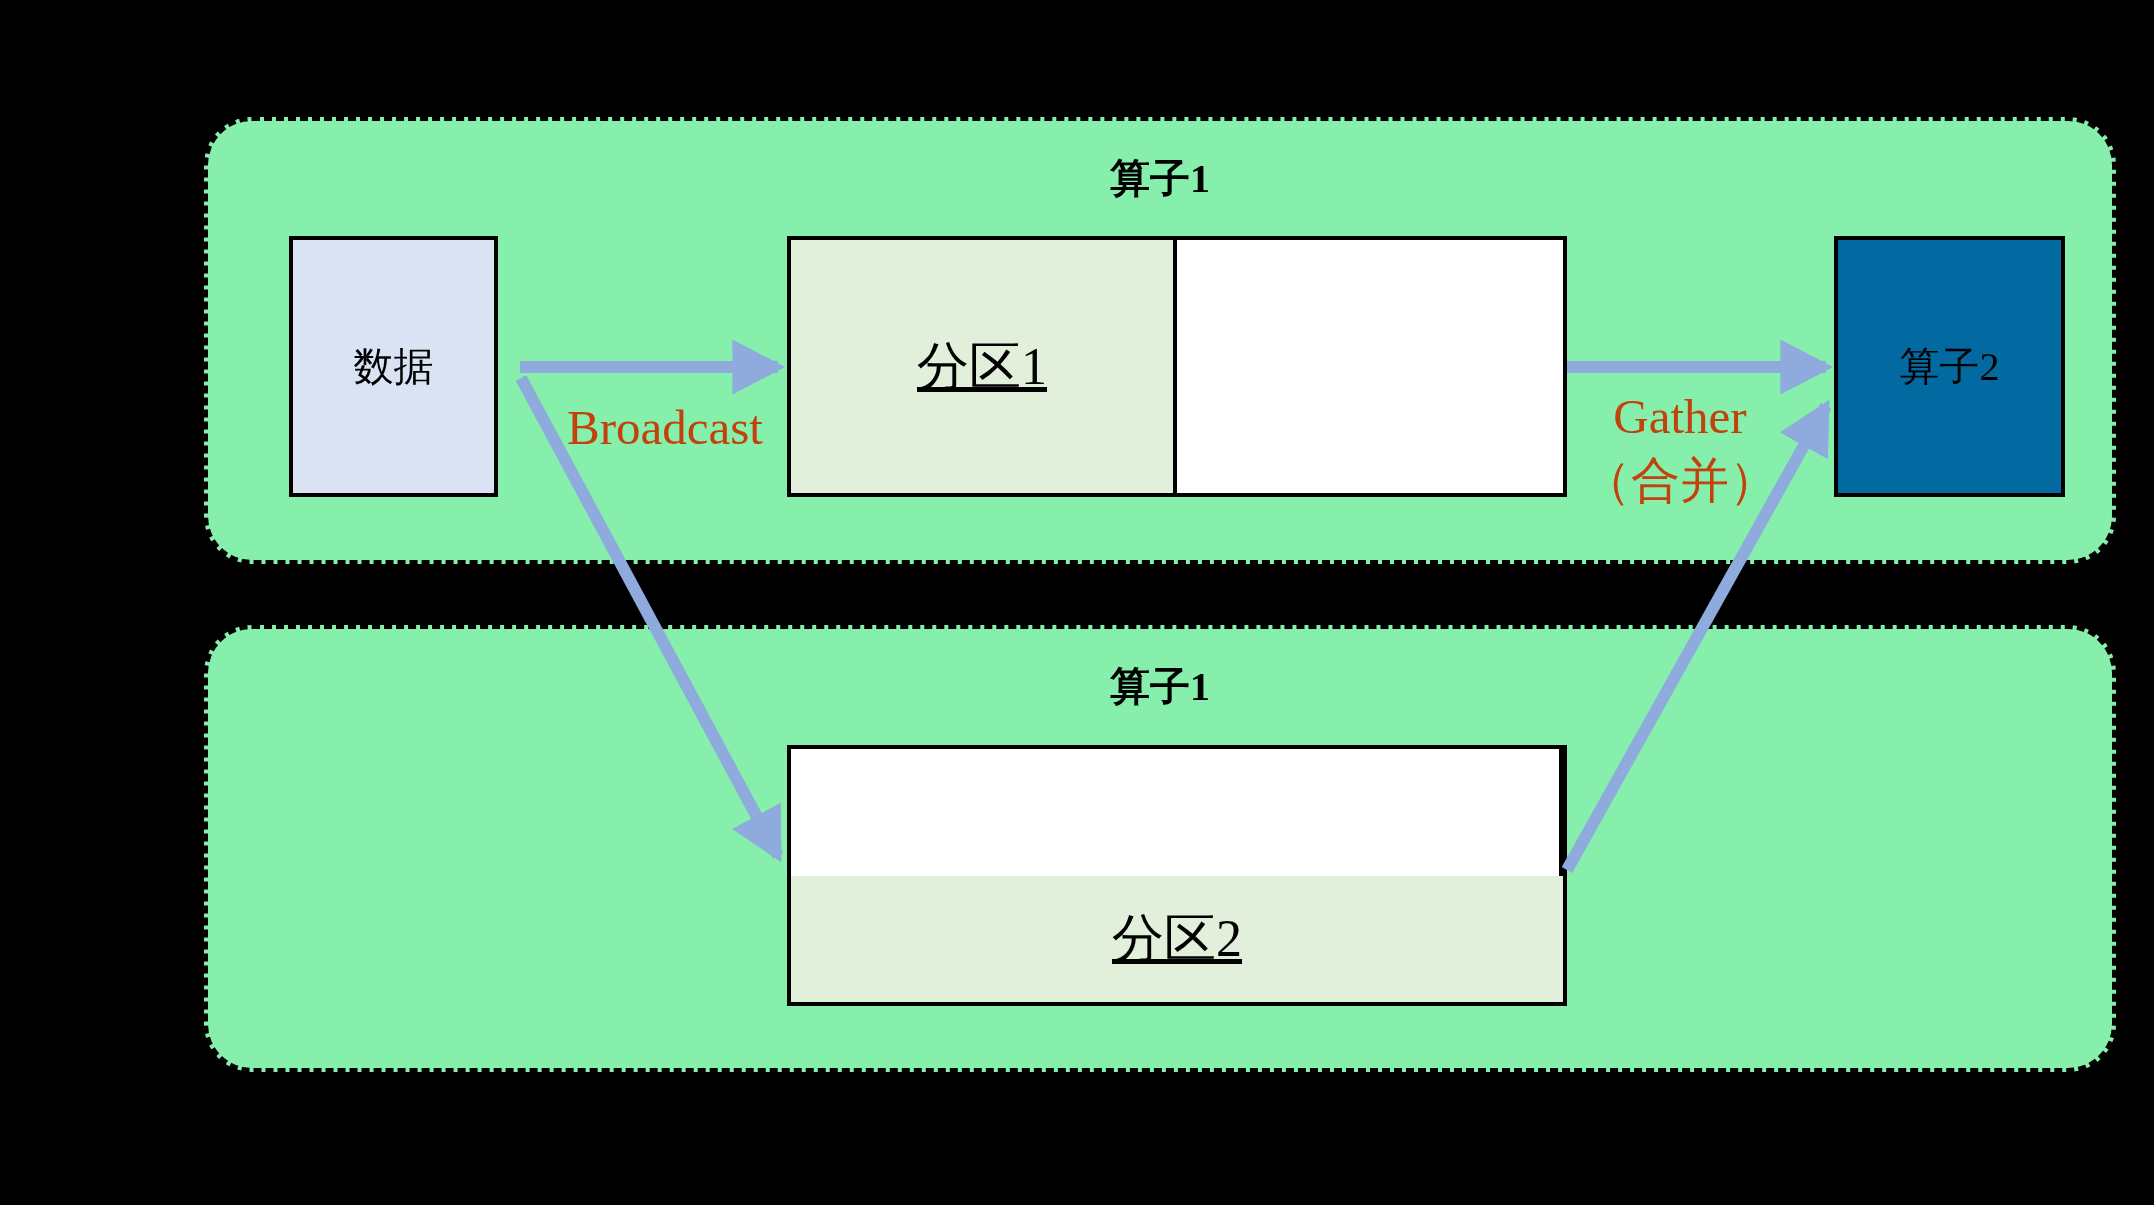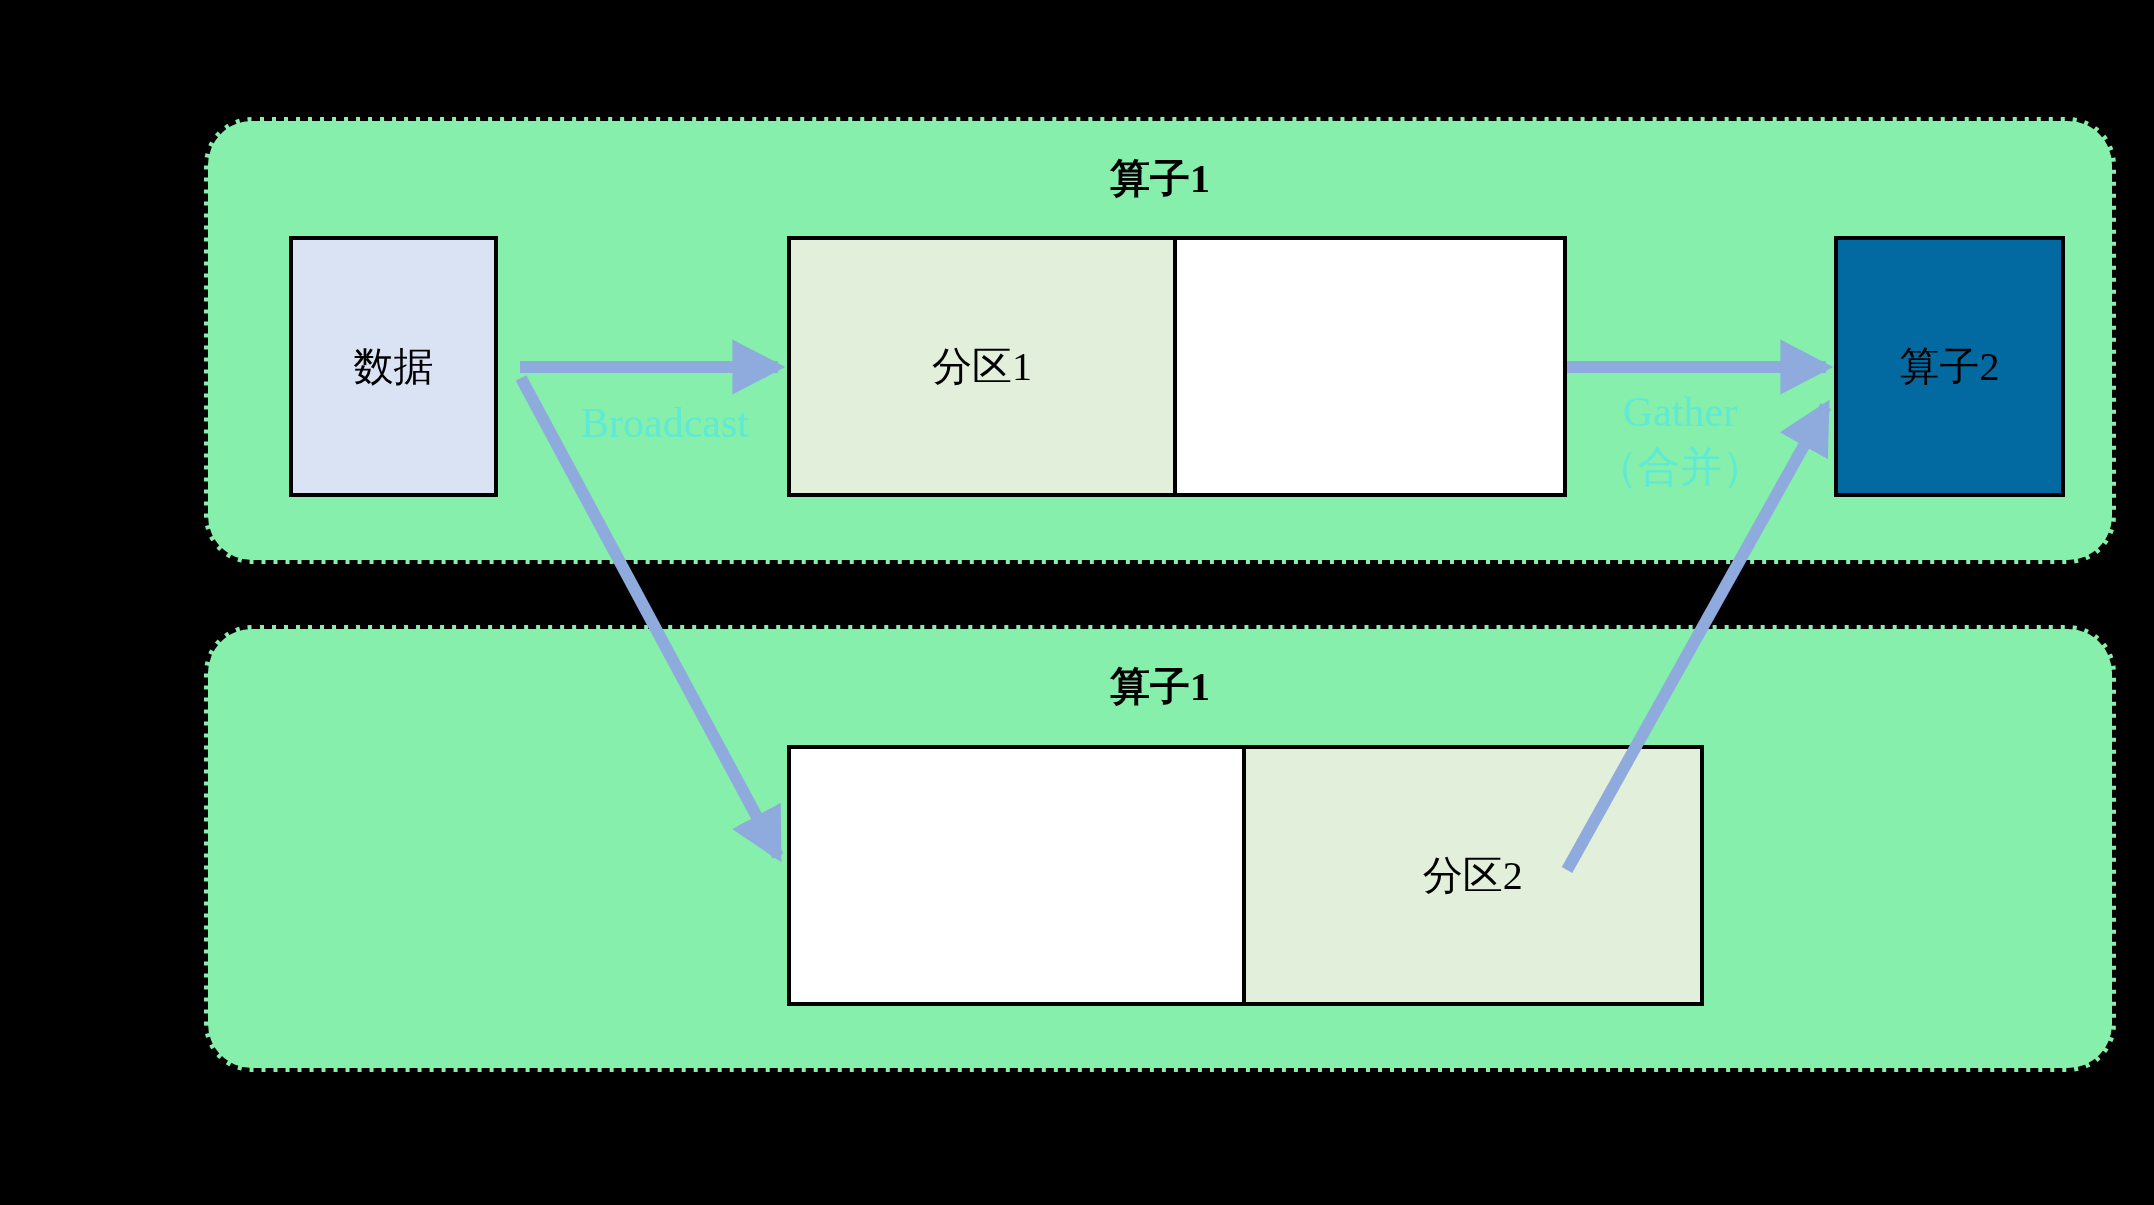--- a/index.html
+++ b/index.html
@@ -52,44 +52,45 @@
     left: 1834px; top: 236px; width: 231px; height: 261px;
     background: #0369a1;
   }
   .split-box {
     position: absolute;
     box-sizing: border-box;
     border: 4px solid #000000;
     display: flex;
   }
   .split-top    { left: 787px; top: 236px; width: 780px; height: 261px; }
-  .split-bottom { left: 787px; top: 745px; width: 917px; height: 261px; }
+  .split-bottom { left: 787px; top: 745px; width: 780px; height: 261px; flex-direction: column; }
   .half {
     flex: 1 1 50%;
     display: flex;
     align-items: center;
     justify-content: center;
-    font-size: 40px;
+    font-size: 52px;
     box-sizing: border-box;
+    text-decoration: underline;
   }
   .half-first { border-right: 4px solid #000000; }
   .half-green { background: #e2efda; }
   .half-white { background: #ffffff; }
   .arrows {
     position: absolute;
     left: 0; top: 0;
     width: 2154px; height: 1205px;
     pointer-events: none;
   }
   .edge-label {
     position: absolute;
     text-align: center;
-    font-size: 42px;
+    font-size: 49px;
     line-height: 1.3;
-    color: #5eead4;
+    color: #c2410c;
   }
   .label-broadcast { left: 500px; top: 396px; width: 330px; }
   .label-gather    { left: 1515px; top: 385px; width: 330px; }
 </style>
 </head>
 <body>
 
 <div class="canvas">
 
   <div class="group group-top">

